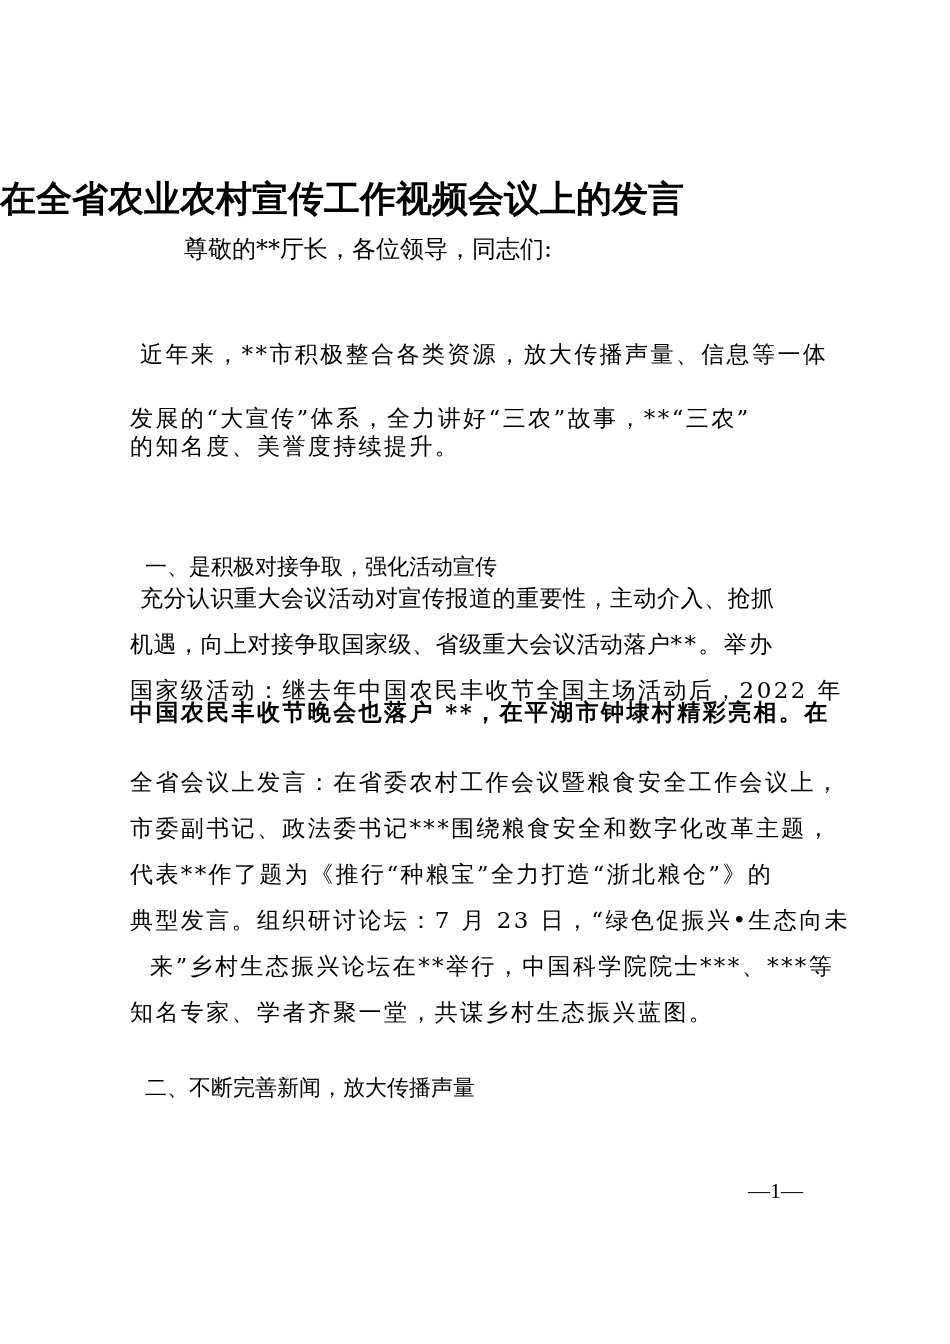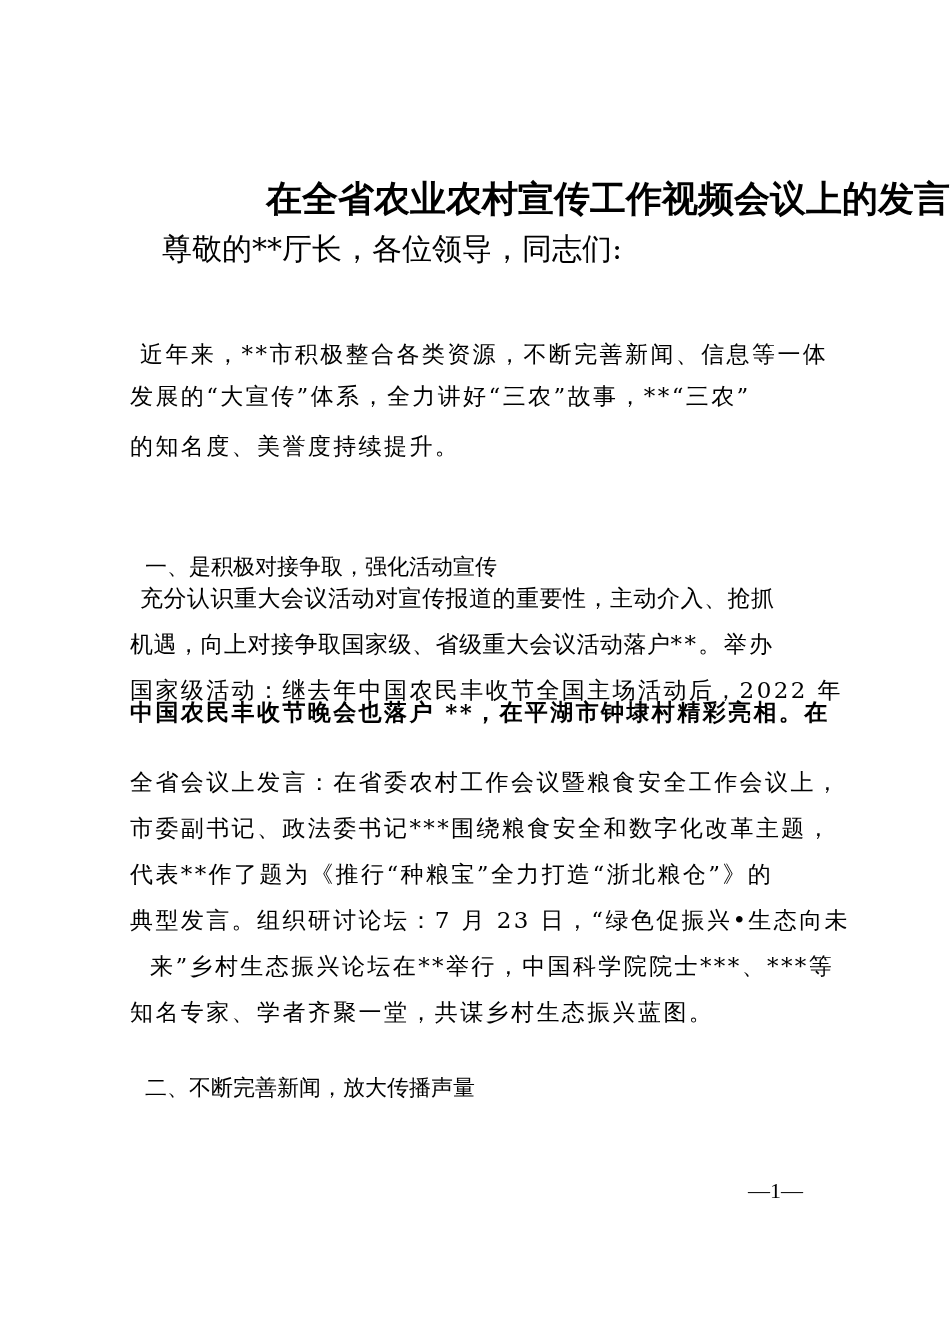--- a/index.html
+++ b/index.html
@@ -19,33 +19,33 @@
       position: absolute;
       left: 0; top: 0;
       width: 950px;
       height: 1344px;
     }
     .title {
       position: absolute;
       left: 0;
       width: 950px;
       top: 172px;
-      text-align: right;
+      text-align: left;
       font-family: "DejaVu Serif", "Liberation Serif", serif;
       font-weight: bold;
       font-size: 36px;
       line-height: 52px;
       letter-spacing: 0px;
       white-space: nowrap;
     }
     .salutation {
       position: absolute;
-      left: 162px;
+      left: 184px;
       top: 230px;
-      font-size: 30px;
+      font-size: 24px;
       line-height: 38px;
       white-space: nowrap;
     }
     .line {
       position: absolute;
       left: 130px;
       font-size: 23px;
       line-height: 36px;
       white-space: nowrap;
       letter-spacing: 2.4px;
@@ -77,22 +77,22 @@
 </head>
 <body>
 
 <div class="page">
 
   <div class="title">在全省农业农村宣传工作视频会议上的发言</div>
 
   <div class="salutation">尊敬的**厅长，各位领导，同志们:</div>
 
   <div>
-    <div class="line" style="left:140px; top:336px;">近年来，**市积极整合各类资源，不断完善新闻、信息等一体</div>
-    <div class="line" style="top:378px;">发展的“大宣传”体系，全力讲好“三农”故事，**“三农”</div>
+    <div class="line" style="left:140px; top:336px;">近年来，**市积极整合各类资源，放大传播声量、信息等一体</div>
+    <div class="line" style="top:400px;">发展的“大宣传”体系，全力讲好“三农”故事，**“三农”</div>
     <div class="line" style="top:428px;">的知名度、美誉度持续提升。</div>
   </div>
 
   <div class="heading" style="top:505px;margin-top:44px;">一、是积极对接争取，强化活动宣传</div>
 
   <div>
     <div class="line" style="left:140px; top:580px;">
       <span class="bold-sans">充分认识重大会议活动对宣传报道的重要性，主动介入、抢抓</span><span></span>
     </div>
     <div class="line" style="top:626px;">

